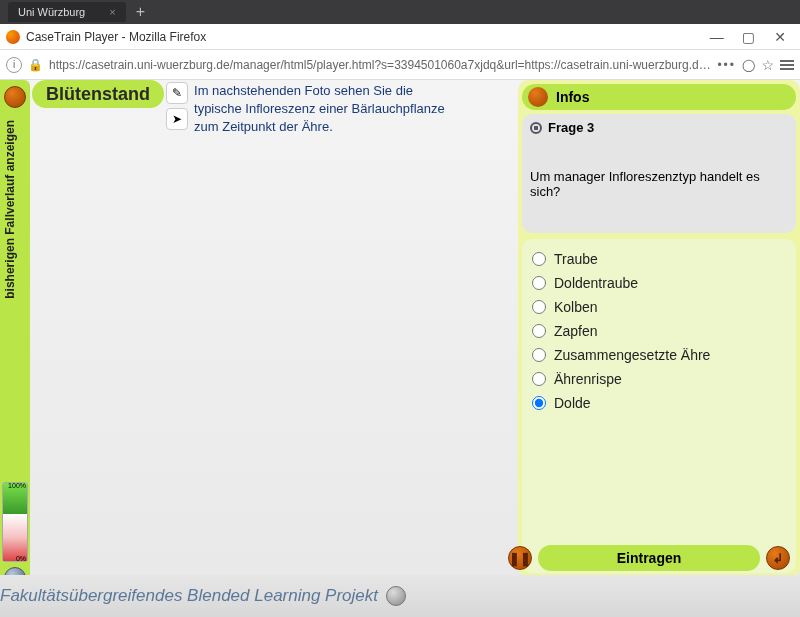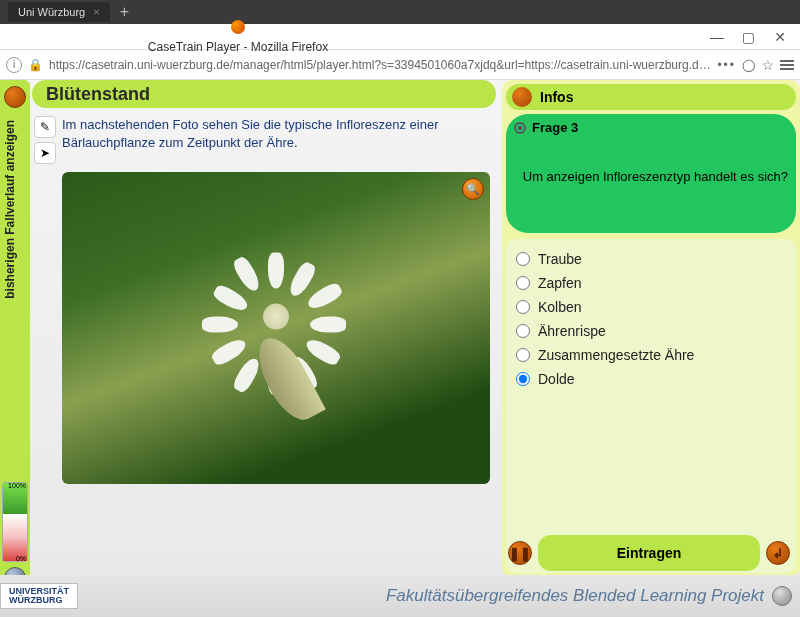--- a/index.html
+++ b/index.html
@@ -1,19 +1,19 @@
 <!DOCTYPE html>
 <html><head>
 <meta charset="utf-8">
 <style>
 * { box-sizing: border-box; margin: 0; padding: 0; }
 body { font-family: Arial, sans-serif; font-size: 13px; background: #fff; width: 800px; height: 617px; overflow: hidden; }
 
 .tabbar { height: 24px; background: #3a3a3c; display: flex; align-items: center; padding-left: 8px; }
-.tabbar .tab { background: #2b2b2d; color: #ddd; padding: 4px 10px; font-size: 11px; display: flex; align-items: center; gap: 8px; border-radius: 3px 3px 0 0; }
+.tabbar .tab { background: #2b2b2d; color: #ddd; padding: 4px 10px; font-size: 11px; display: flex; align-items: center; gap: 24px; border-radius: 3px 3px 0 0; }
 .tabbar .tab .x { color: #888; cursor: pointer; }
 .tabbar .plus { color: #bbb; margin-left: 10px; font-size: 16px; cursor: pointer; }
 
 .titlebar { height: 26px; display: flex; align-items: center; justify-content: space-between; padding: 0 6px; border-bottom: 1px solid #ddd; }
 .titlebar .left { display: flex; align-items: center; gap: 6px; font-size: 12px; color: #333; }
 .titlebar .ffox { width: 14px; height: 14px; background: radial-gradient(circle at 30% 30%, #ff9a00, #d1440b); border-radius: 50%; }
 .titlebar .controls span { display: inline-block; width: 28px; text-align: center; font-size: 14px; color: #555; cursor: pointer; }
 
 .urlbar { height: 30px; display: flex; align-items: center; gap: 6px; padding: 0 6px; border-bottom: 1px solid #ddd; color: #666; font-size: 12px; }
 .urlbar .info { width: 16px; height: 16px; border: 1px solid #999; border-radius: 50%; display: flex; align-items: center; justify-content: center; font-size: 10px; }
@@ -28,23 +28,23 @@
 
 .vsidebar { position: absolute; left: 0; top: 0; width: 30px; height: 100%; background: #b9e548; border-radius: 0 6px 6px 0; }
 .vsidebar .book { width: 22px; height: 22px; margin: 6px auto; background: radial-gradient(circle at 35% 30%, #e87a1a, #a04400); border-radius: 50%; border: 1px solid #7a3a00; }
 .vsidebar .vtext { position: absolute; left: 3px; top: 40px; writing-mode: vertical-rl; transform: rotate(180deg); font-weight: bold; font-size: 12px; color: #222; white-space: nowrap; }
 .vsidebar .gauge { position: absolute; left: 2px; bottom: 55px; width: 26px; height: 80px; background: #fff; border: 1px solid #aaa; border-radius: 3px; }
 .vsidebar .gauge .top { height: 40%; background: linear-gradient(#7ae04a,#3a9a2a); }
 .vsidebar .gauge .bot { height: 60%; background: linear-gradient(#fff,#f6c0c0,#d44); }
 .vsidebar .gauge .lbl { position: absolute; font-size: 7px; right: 1px; }
 .vsidebar .globe { position: absolute; left: 4px; bottom: 28px; width: 22px; height: 22px; background: radial-gradient(circle at 35% 30%, #b8c8dd, #4a5a77); border-radius: 50%; border: 1px solid #556; }
 
-.main { position: absolute; left: 32px; top: 0; right: 0; bottom: 40px; display: flex; }
-
-.left { flex: 0 0 470px; display: flex; flex-direction: column; padding-right: 6px; }
+.main { position: absolute; left: 32px; top: 0; right: 0; bottom: 40px; display: flex; gap: 16px; }
+
+.left { flex: 0 0 470px; display: flex; flex-direction: row; padding-right: 6px; }
 .left .hdr { height: 28px; background: #b9e548; border-radius: 14px; display: flex; align-items: center; padding: 0 14px; font-size: 18px; font-weight: bold; color: #2a2a2a; margin-bottom: 6px; }
 .left .desc { display: flex; gap: 6px; padding: 2px 10px 6px 2px; }
 .left .desc .icons { display: flex; flex-direction: column; gap: 4px; }
 .left .desc .icons .i { width: 22px; height: 22px; background: #fff; border: 1px solid #ccc; border-radius: 4px; display: flex; align-items: center; justify-content: center; font-size: 12px; }
 .left .desc .txt { color: #1a3a7a; font-size: 13px; line-height: 1.4; }
 
 .photo { margin: 2px 6px 6px 30px; height: 312px; background: linear-gradient(160deg,#2a5a1a 0%, #3c6e25 28%, #8aa050 50%, #1f4a12 80%); border-radius: 6px; position: relative; overflow: hidden; }
 .photo .mag { position: absolute; top: 6px; right: 6px; width: 22px; height: 22px; background: radial-gradient(circle at 35% 30%, #f4a028, #c85400); border-radius: 50%; border: 1px solid #803300; display: flex; align-items: center; justify-content: center; color: #fff; font-size: 11px; }
 .flower { position: absolute; left: 50%; top: 50%; width: 190px; height: 190px; transform: translate(-50%,-56%); }
 .flower .petal { position: absolute; left: 50%; top: 50%; width: 36px; height: 16px; background: #f6f8f4; border-radius: 60% 40% 40% 60%; transform-origin: 0 50%; opacity: .96; }
@@ -60,36 +60,36 @@
 .flower .petal.p10{transform:rotate(270deg) translateX(36px)}
 .flower .petal.p11{transform:rotate(300deg) translateX(34px)}
 .flower .petal.p12{transform:rotate(330deg) translateX(38px)}
 .flower .center{position:absolute;left:50%;top:50%;width:26px;height:26px;background:radial-gradient(circle,#e8eac8,#c6c89a);border-radius:50%;transform:translate(-50%,-50%)}
 .leaf{position:absolute;left:42%;top:60%;width:90px;height:40px;background:linear-gradient(#cfcf9a,#9a9a6a);border-radius:50% 0 50% 50%;transform:rotate(62deg)}
 
 .right { flex: 1; display: flex; flex-direction: column; background: #eef6a6; border-radius: 10px; overflow: hidden; padding: 4px; }
 .right .hdr { height: 26px; background: #b9e548; border-radius: 13px; display: flex; align-items: center; gap: 8px; padding: 0 6px; margin-bottom: 4px; }
 .right .hdr .ico { width: 20px; height: 20px; background: radial-gradient(circle at 35% 30%, #e87a1a, #a04400); border-radius: 50%; }
 .right .hdr .ttl { font-weight: bold; font-size: 14px; }
-.right .q { background: #22c55e; border-radius: 22px; padding: 2px 8px 10px 8px; margin-bottom: 6px; text-align: right; }
+.right .q { background: #e5e5e5; border-radius: 10px; padding: 2px 8px 10px 8px; margin-bottom: 6px; }
 .right .q .qh { display: flex; align-items: center; gap: 6px; font-weight: bold; padding: 4px 0; }
 .right .q .qh .dot { width: 12px; height: 12px; border: 2px solid #556; border-radius: 50%; background: radial-gradient(circle,#556 40%, transparent 45%); }
 .right .q .qt { margin-top: 30px; font-size: 13px; min-height: 54px; }
 .right .opts { flex: 1; background: #eef6cc; border-radius: 10px; padding: 8px 10px; overflow: hidden; }
 .right .opts label { display: flex; align-items: center; gap: 8px; padding: 4px 0; font-size: 14px; color: #222; cursor: pointer; }
 .right .opts input { width: 14px; height: 14px; }
 
 .footer { position: absolute; left: 0; right: 0; bottom: 0; height: 42px; display: flex; align-items: center; justify-content: space-between; padding: 0 8px 0 0; background: linear-gradient(#e6e6e6,#d8d8d8); }
 .footer .uni { display: flex; align-items: center; gap: 6px; background: #fff; border: 1px solid #bbb; padding: 3px 8px; font-size: 9px; font-weight: bold; color: #1e3f78; }
 .footer .slogan { color: #5a789a; font-size: 17px; font-style: italic; display: flex; align-items: center; gap: 8px; }
 .footer .gear { width: 20px; height: 20px; border-radius: 50%; background: radial-gradient(circle at 35% 30%, #ddd,#888); border: 1px solid #777; }
 
 .submitrow { position: absolute; right: 10px; bottom: 46px; width: 282px; display: flex; align-items: center; gap: 6px; }
 .submitrow .circ { width: 24px; height: 24px; border-radius: 50%; background: radial-gradient(circle at 35% 30%, #e87a1a, #a04400); border: 1px solid #803300; display: flex; align-items: center; justify-content: center; color: #5a2200; font-weight: bold; }
-.submitrow .btn { flex: 1; height: 36px; background: #b9e548; border-radius: 13px; display: flex; align-items: center; justify-content: center; font-weight: bold; font-size: 14px; cursor: pointer; }
+.submitrow .btn { flex: 1; height: 26px; background: #b9e548; border-radius: 13px; display: flex; align-items: center; justify-content: center; font-weight: bold; font-size: 14px; cursor: pointer; }
 </style>
 </head>
 <body>
 
 <div class="tabbar">
   <div class="tab">
     <span>Uni Würzburg</span>
     <span class="x">×</span>
   </div>
   <span class="plus">+</span>
@@ -169,63 +169,61 @@
     <div class="right">
       <div class="hdr">
         <div class="ico"></div>
         <span class="ttl">Infos</span>
       </div>
       <div class="q">
         <div class="qh">
           <span class="dot"></span>
           <span>Frage 3</span>
         </div>
-        <div class="qt">Um anzeigen Infloreszenztyp handelt es sich?</div>
+        <div class="qt">Um manager Infloreszenztyp handelt es sich?</div>
       </div>
       <div class="opts" id="opts">
           <label>
             <input type="radio" name="ans" style="">
             <span>Traube</span>
           </label>
           <label>
             <input type="radio" name="ans" style="">
+            <span>Doldentraube</span>
+          </label>
+          <label>
+            <input type="radio" name="ans" style="">
+            <span>Kolben</span>
+          </label>
+          <label>
+            <input type="radio" name="ans" style="">
             <span>Zapfen</span>
           </label>
           <label>
             <input type="radio" name="ans" style="">
-            <span>Kolben</span>
+            <span>Zusammengesetzte Ähre</span>
           </label>
           <label>
             <input type="radio" name="ans" style="">
             <span>Ährenrispe</span>
-          </label>
-          <label>
-            <input type="radio" name="ans" style="">
-            <span>Zusammengesetzte Ähre</span>
           </label>
           <label>
             <input type="radio" name="ans" checked="" style="">
             <span>Dolde</span>
           </label>
         </div>
     </div>
   </div>
 
   <div class="submitrow">
     <div class="circ">❚❚</div>
     <div class="btn">Eintragen</div>
     <div class="circ">↲</div>
   </div>
 
   <div class="footer">
-    <div class="uni">
-      <div style="line-height:1.05">
-        <div>UNIVERSITÄT</div>
-        <div>WÜRZBURG</div>
-      </div>
-    </div>
     <div class="slogan">
       <span>Fakultätsübergreifendes Blended Learning Projekt</span>
       <span class="gear"></span>
     </div>
   </div>
 
 </div>
 
 </body></html>

